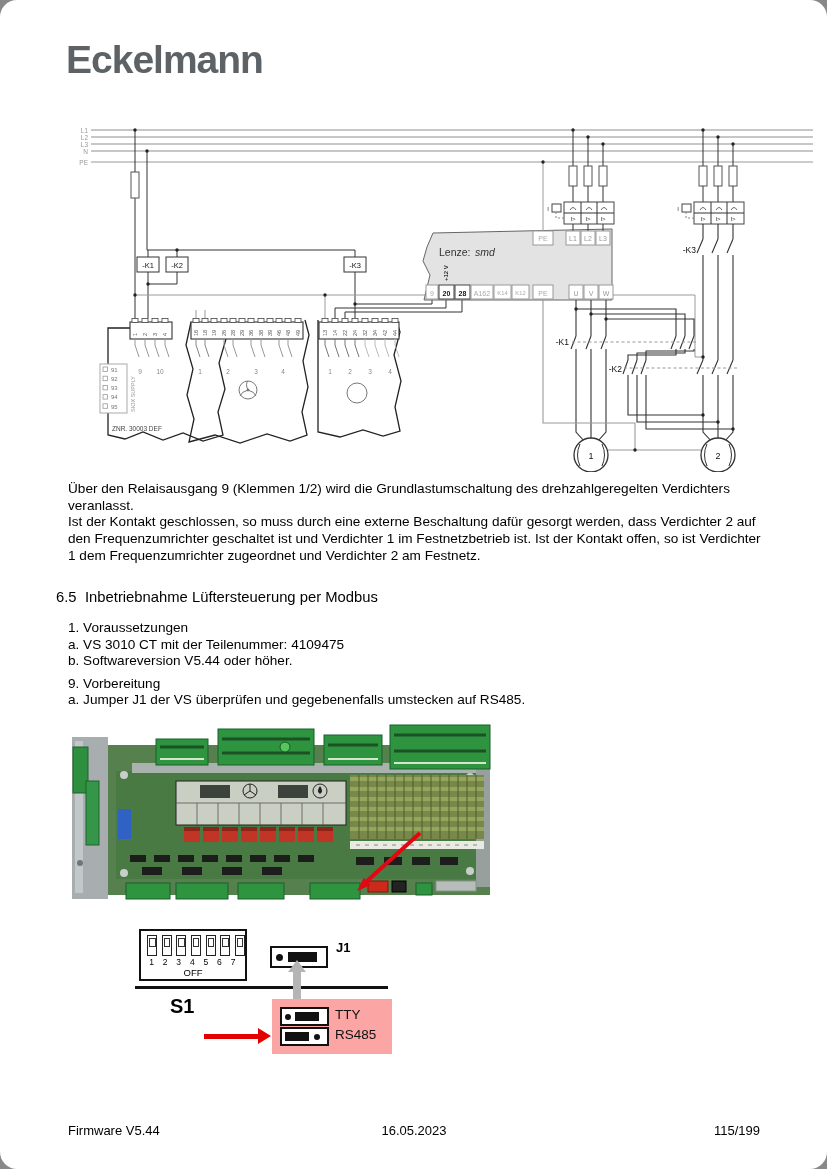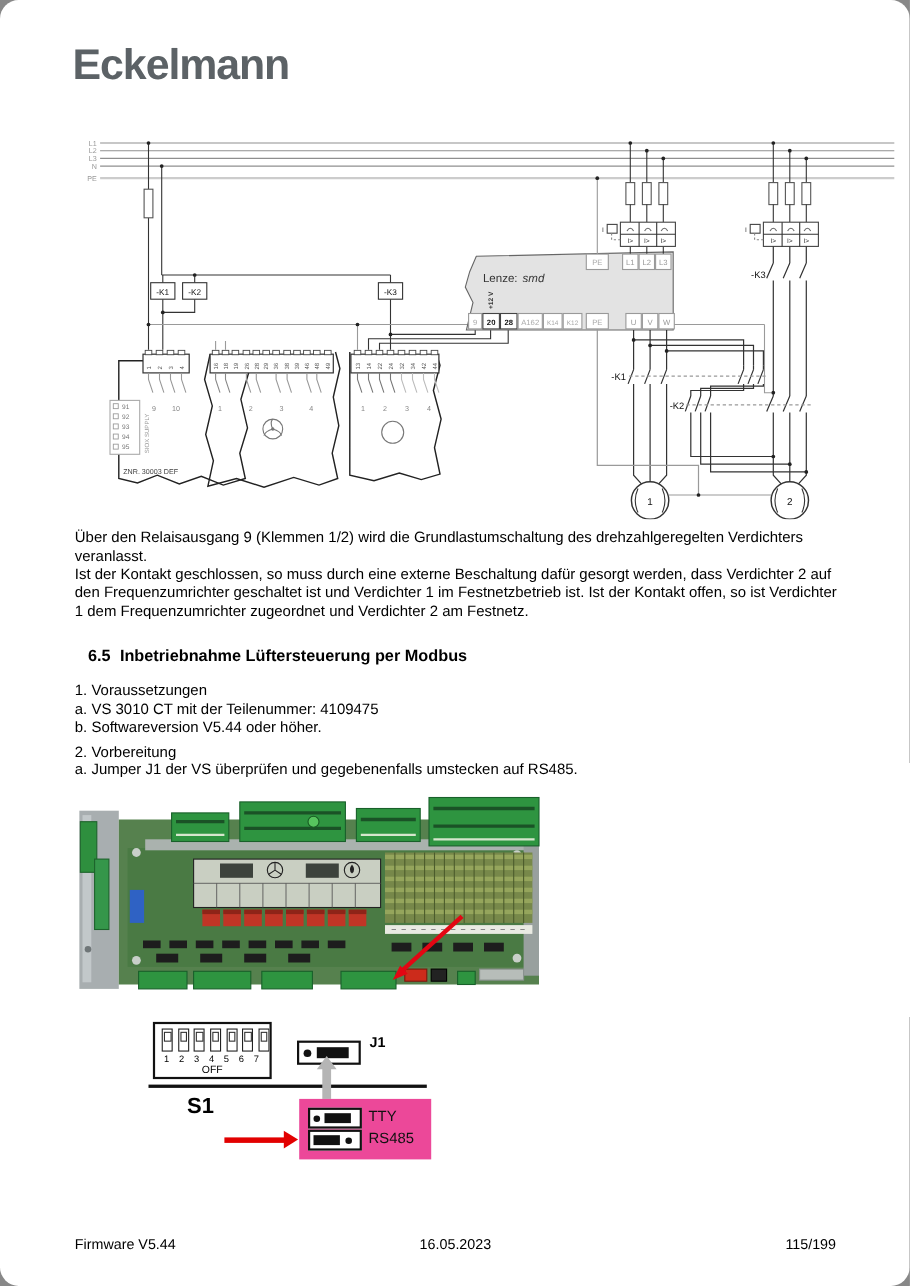--- a/index.html
+++ b/index.html
@@ -2,21 +2,21 @@
 <html><head>
 <meta charset="utf-8">
 <style>
   html,body{margin:0;padding:0;background:#888;}
   .page{position:relative;width:827px;height:1169px;background:#fff;margin:0 auto;
         font-family:"Liberation Sans",sans-serif;color:#000;overflow:hidden;border-radius:17px;}
   .abs{position:absolute;}
   .logo{left:66px;top:38px;font-size:39px;font-weight:700;color:#5c6266;letter-spacing:-1px;}
   .intro{left:68px;top:481px;width:700px;font-size:13.6px;line-height:16.7px;}
   .intro p{margin:0;}
-  .sec-heading{left:80px;top:589px;font-size:14.8px;font-weight:700;}
+  .sec-heading{left:56px;top:589px;font-size:14.8px;font-weight:400;}
   .sec-heading .num{display:inline-block;width:29px;}
   .step-title{left:68px;font-size:13.6px;font-weight:400;}
   .step-item{left:68px;font-size:13.6px;}
   .footer{left:68px;top:1123px;width:692px;display:flex;font-size:13px;}
   .footer span{flex:1;}
   .footer .c{text-align:center;}
   .footer .r{text-align:right;}
   svg text{font-family:"Liberation Sans",sans-serif;}
   
   .dipbox{left:139px;top:929px;width:104px;height:48px;border:2.5px solid #111;background:#fff;}
@@ -29,21 +29,21 @@
   .s1line{left:135px;top:986px;width:253px;height:2.6px;background:#111;}
   .s1label{left:170px;top:995px;font-size:20px;font-weight:700;}
   .j1jumper{left:270px;top:946px;width:54px;height:18px;border:2.5px solid #111;background:#fff;display:flex;align-items:center;}
   .jdot{width:7px;height:7px;border-radius:50%;background:#111;}
   .jblock{height:10px;background:#111;}
   .j1jumper .jdot{margin-left:4px;}
   .j1jumper .jblock{width:29px;margin-left:5px;}
   .j1label{left:336px;top:940px;font-size:13px;font-weight:700;}
   .garrowstem{left:293px;top:971px;width:8px;height:28px;background:#b5b5b5;}
   .garrowhead{left:288px;top:960px;width:0;height:0;border-left:9px solid transparent;border-right:9px solid transparent;border-bottom:12px solid #b5b5b5;}
-  .optpanel{left:272px;top:999px;width:120px;height:55px;background:#ec4899;}
+  .optpanel{left:272px;top:999px;width:120px;height:55px;background:#fca5a5;}
   .optjumper{position:absolute;width:45px;height:15px;border:2px solid #111;background:#fff;display:flex;align-items:center;}
   .optjumper .jdot{width:6px;height:6px;}
   .optjumper .jblock{width:24px;height:9px;}
   .optlabel{position:absolute;font-size:13.5px;color:#111;}
   .rarrowline{left:204px;top:1034px;width:56px;height:4.5px;background:#e20000;}
   .rarrowhead{left:258px;top:1028px;width:0;height:0;border-top:8px solid transparent;border-bottom:8px solid transparent;border-left:13px solid #e20000;}
 </style>
 </head>
 <body>
 
@@ -373,21 +373,21 @@
     <p>Ist der Kontakt geschlossen, so muss durch eine externe Beschaltung dafür gesorgt werden, dass Verdichter 2 auf den Frequenzumrichter geschaltet ist und Verdichter 1 im Festnetzbetrieb ist. Ist der Kontakt offen, so ist Verdichter 1 dem Frequenzumrichter zugeordnet und Verdichter 2 am Festnetz.</p>
   </div>
 
   <div class="abs sec-heading">
     <span class="num">6.5</span><span>Inbetriebnahme Lüftersteuerung per Modbus</span>
   </div>
 
   <div class="abs step-title" style="top:620px;">1. Voraussetzungen</div>
   <div class="abs step-item" style="top:637px;">a. VS 3010 CT mit der Teilenummer: 4109475</div>
   <div class="abs step-item" style="top:653px;">b. Softwareversion V5.44 oder höher.</div>
-  <div class="abs step-title" style="top:676px;">2. Vorbereitung</div>
+  <div class="abs step-title" style="top:676px;">9. Vorbereitung</div>
   <div class="abs step-item" style="top:692px;">a. Jumper J1 der VS überprüfen und gegebenenfalls umstecken auf RS485.</div>
 
   <svg class="abs" style="left:72px;top:723px;" width="425" height="185" viewBox="0 0 425 185">
     <g>
       <rect x="0" y="14" width="36" height="162" fill="#a8aeb0"></rect>
       <rect x="3" y="18" width="8" height="152" fill="#c2c8ca"></rect>
       <rect x="1" y="24" width="15" height="46" fill="#2e8f3e" stroke="#1d632b"></rect>
       <rect x="14" y="58" width="13" height="64" fill="#35964a" stroke="#1d632b"></rect>
       <circle cx="8" cy="140" r="3" fill="#6f7678"></circle>
     </g>

